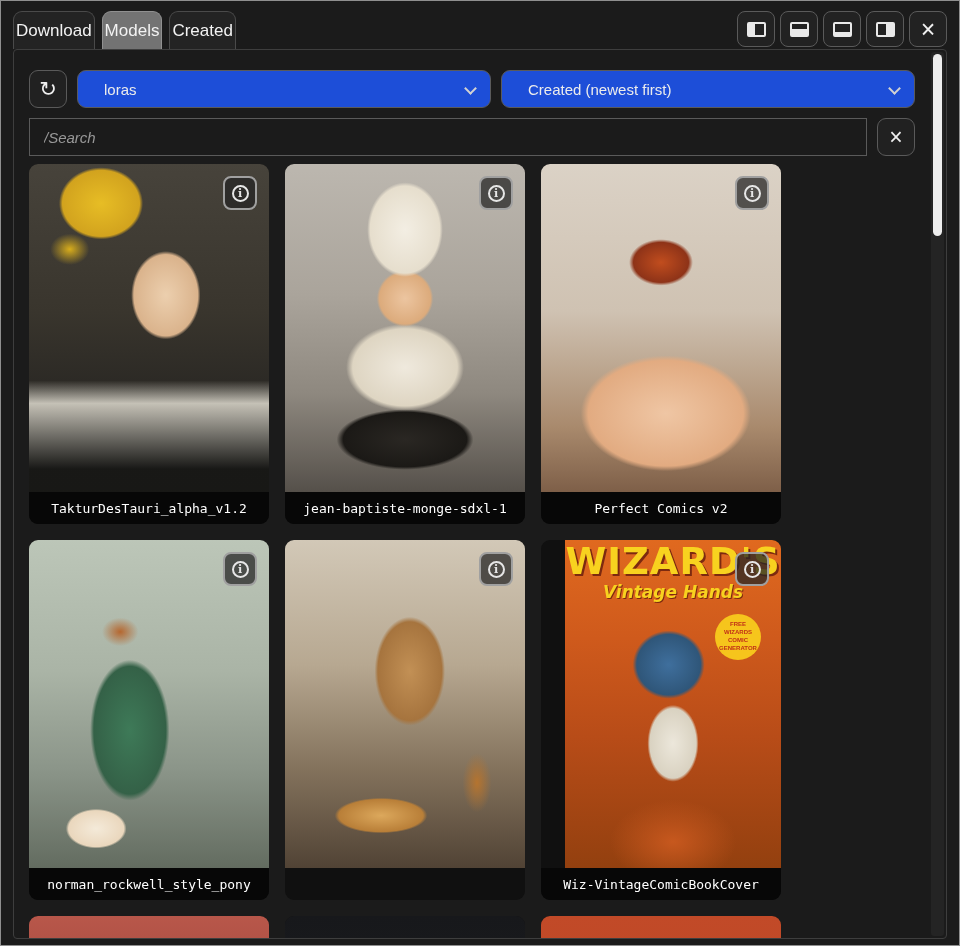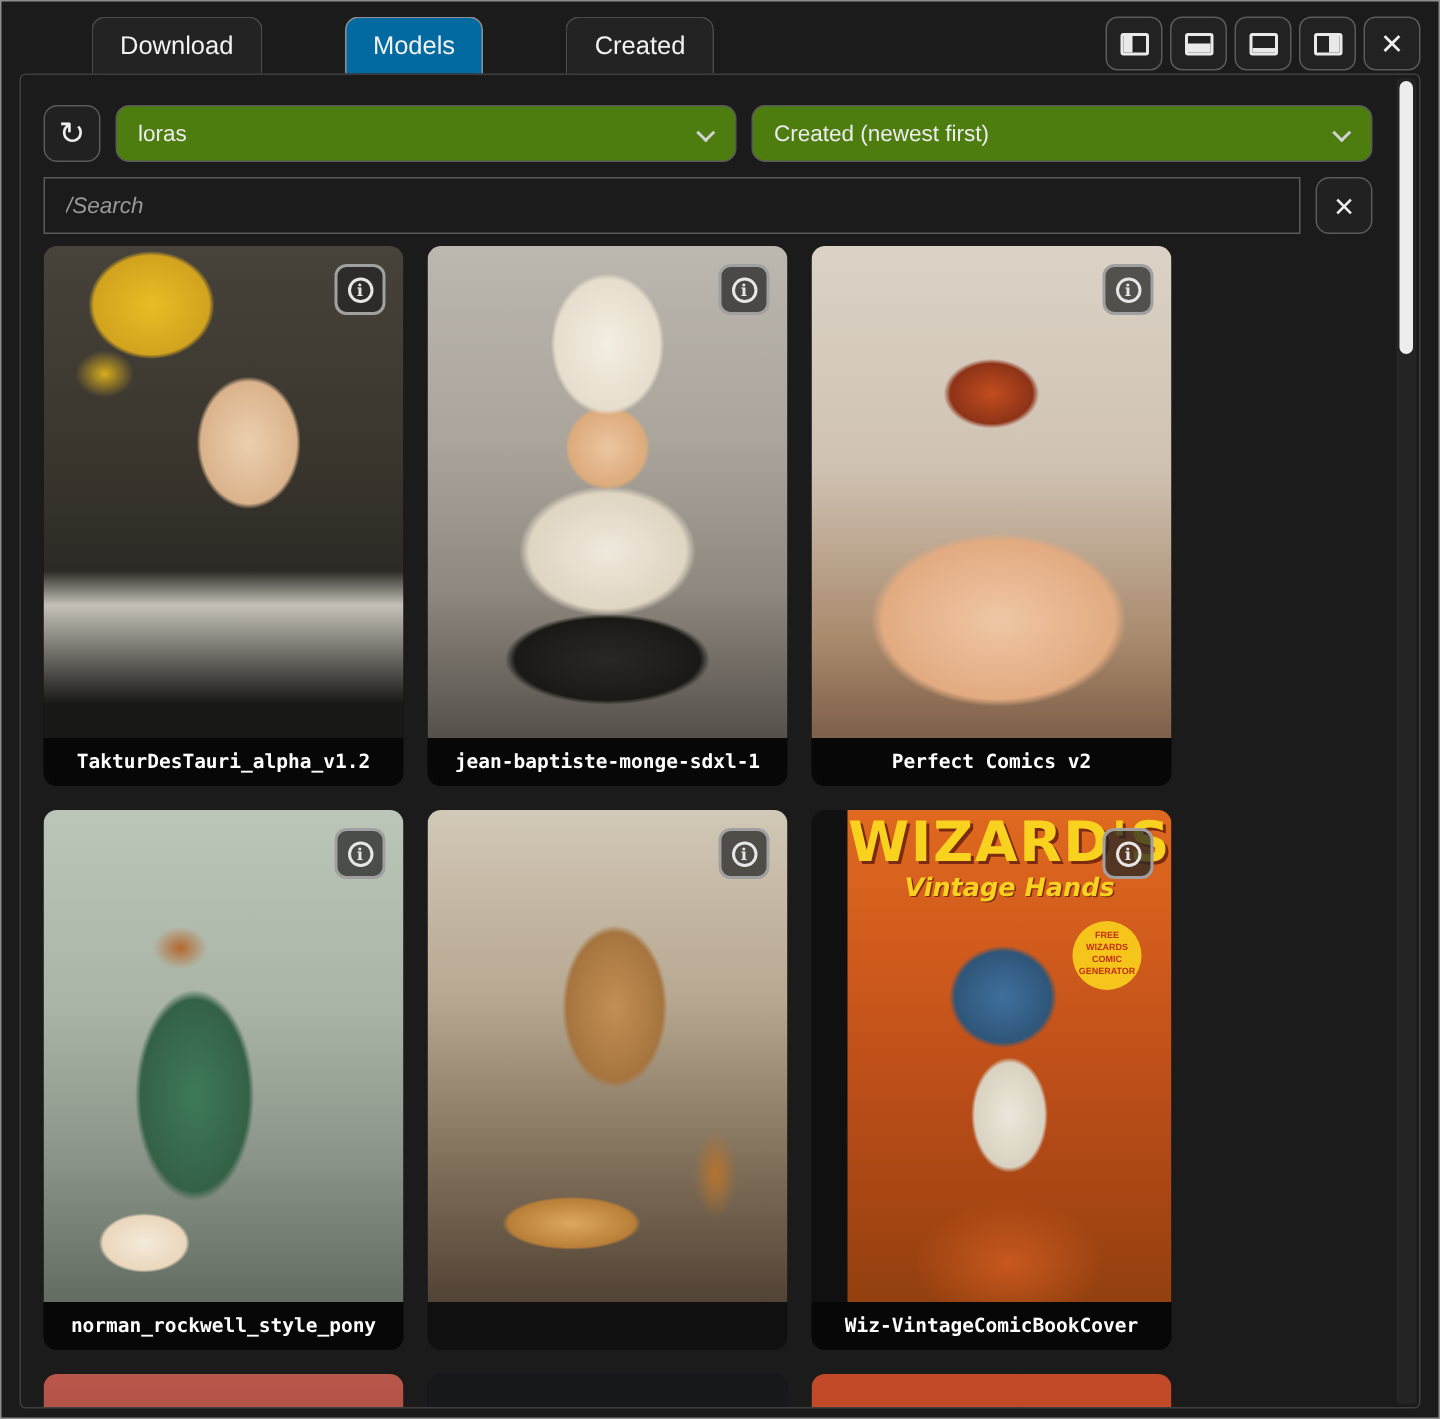--- a/index.html
+++ b/index.html
@@ -10,26 +10,26 @@
     border: 1px solid #8f8f8f;
     display: flex; flex-direction: column;
     font-family: "Liberation Sans", sans-serif;
     color: #ececec;
     overflow: hidden;
   }
 
   
   .tabbar { display: flex; align-items: flex-end; gap: 7px; padding: 8px 12px 0 12px; height: 48px; flex: 0 0 auto; }
   .tab {
-    height: 38px; padding: 0 18px; display: flex; align-items: center;
+    height: 38px; padding: 0 2px; display: flex; align-items: center;
     font-size: 17px; color: #f2f2f2; background: #232323;
     border: 1px solid #4a4a4a; border-bottom: none;
-    border-radius: 9px 9px 0 0; cursor: pointer; white-space: nowrap; margin-left: 48px;
-  }
-  .tab.active { background: #0369a1; border-color: #909090; }
+    border-radius: 9px 9px 0 0; cursor: pointer; white-space: nowrap;
+  }
+  .tab.active { background: #737373; border-color: #909090; }
   .win-controls { margin-left: auto; display: flex; gap: 5px; align-self: flex-end; margin-bottom: 2px; }
   .ctrl-btn {
     width: 38px; height: 36px; background: #222; border: 1px solid #5a5a5a;
     border-radius: 8px; display: flex; align-items: center; justify-content: center;
     color: #ececec; cursor: pointer; padding: 0;
   }
   .layout-ic { width: 19px; height: 15px; border: 2px solid #e9e9e9; border-radius: 2px; position: relative; background: transparent; display: block; }
   .layout-ic .fill { position: absolute; background: #e9e9e9; display: block; }
   .fill-left   { left: 0; top: 0; bottom: 0; width: 45%; }
   .fill-bottom { left: 0; right: 0; bottom: 0; height: 48%; }
@@ -49,23 +49,23 @@
   .toolbar { display: flex; gap: 10px; }
   .icon-btn {
     width: 38px; height: 38px; flex: 0 0 38px;
     background: #212121; border: 1px solid #5a5a5a; border-radius: 9px;
     color: #ececec; display: flex; align-items: center; justify-content: center;
     cursor: pointer; padding: 0;
   }
   .refresh-glyph { font-family: "DejaVu Sans", sans-serif; font-size: 21px; line-height: 1; color: #efefef; }
   .clear-glyph { font-size: 23px; line-height: 1; color: #efefef; }
   .select {
-    flex: 1; height: 38px; background: #4d7c0f; border: 1px solid #5a5a5a;
+    flex: 1; height: 38px; background: #1d4ed8; border: 1px solid #5a5a5a;
     border-radius: 9px; display: flex; align-items: center;
-    padding: 0 34px 0 14px; font-size: 15px; color: #ececec;
+    padding: 0 34px 0 26px; font-size: 15px; color: #ececec;
     position: relative; cursor: pointer; white-space: nowrap;
   }
   .chevron {
     position: absolute; right: 15px; top: 13px; width: 9px; height: 9px;
     border-right: 2px solid #d2d2d2; border-bottom: 2px solid #d2d2d2;
     transform: rotate(45deg);
   }
 
   
   .search-row { display: flex; gap: 10px; margin-top: 10px; }
@@ -76,21 +76,21 @@
     font-family: "Liberation Sans", sans-serif; outline: none;
   }
   .search-input::placeholder { color: #989898; font-style: italic; }
 
   
   .grid { margin-top: 8px; display: grid; grid-template-columns: repeat(3, 240px); gap: 16px; }
   .card { width: 240px; border-radius: 9px; overflow: hidden; position: relative; background: #101010; cursor: pointer; }
   .card-art { height: 328px; position: relative; }
   .caption {
     height: 32px; background: #070707; display: flex;
-    align-items: center; justify-content: center; padding: 0 7px; font-weight: bold;
+    align-items: center; justify-content: center; padding: 0 7px;
   }
   .caption span {
     font-family: "DejaVu Sans Mono", monospace; font-size: 13px; color: #ffffff;
     white-space: nowrap; max-width: 100%; overflow: hidden; display: block;
   }
   .info-btn {
     position: absolute; top: 12px; right: 12px; width: 34px; height: 34px;
     border-radius: 8px; background: rgba(38,38,38,0.75); border: 2px solid #a0a0a0;
     display: flex; align-items: center; justify-content: center; cursor: pointer; padding: 0;
   }

